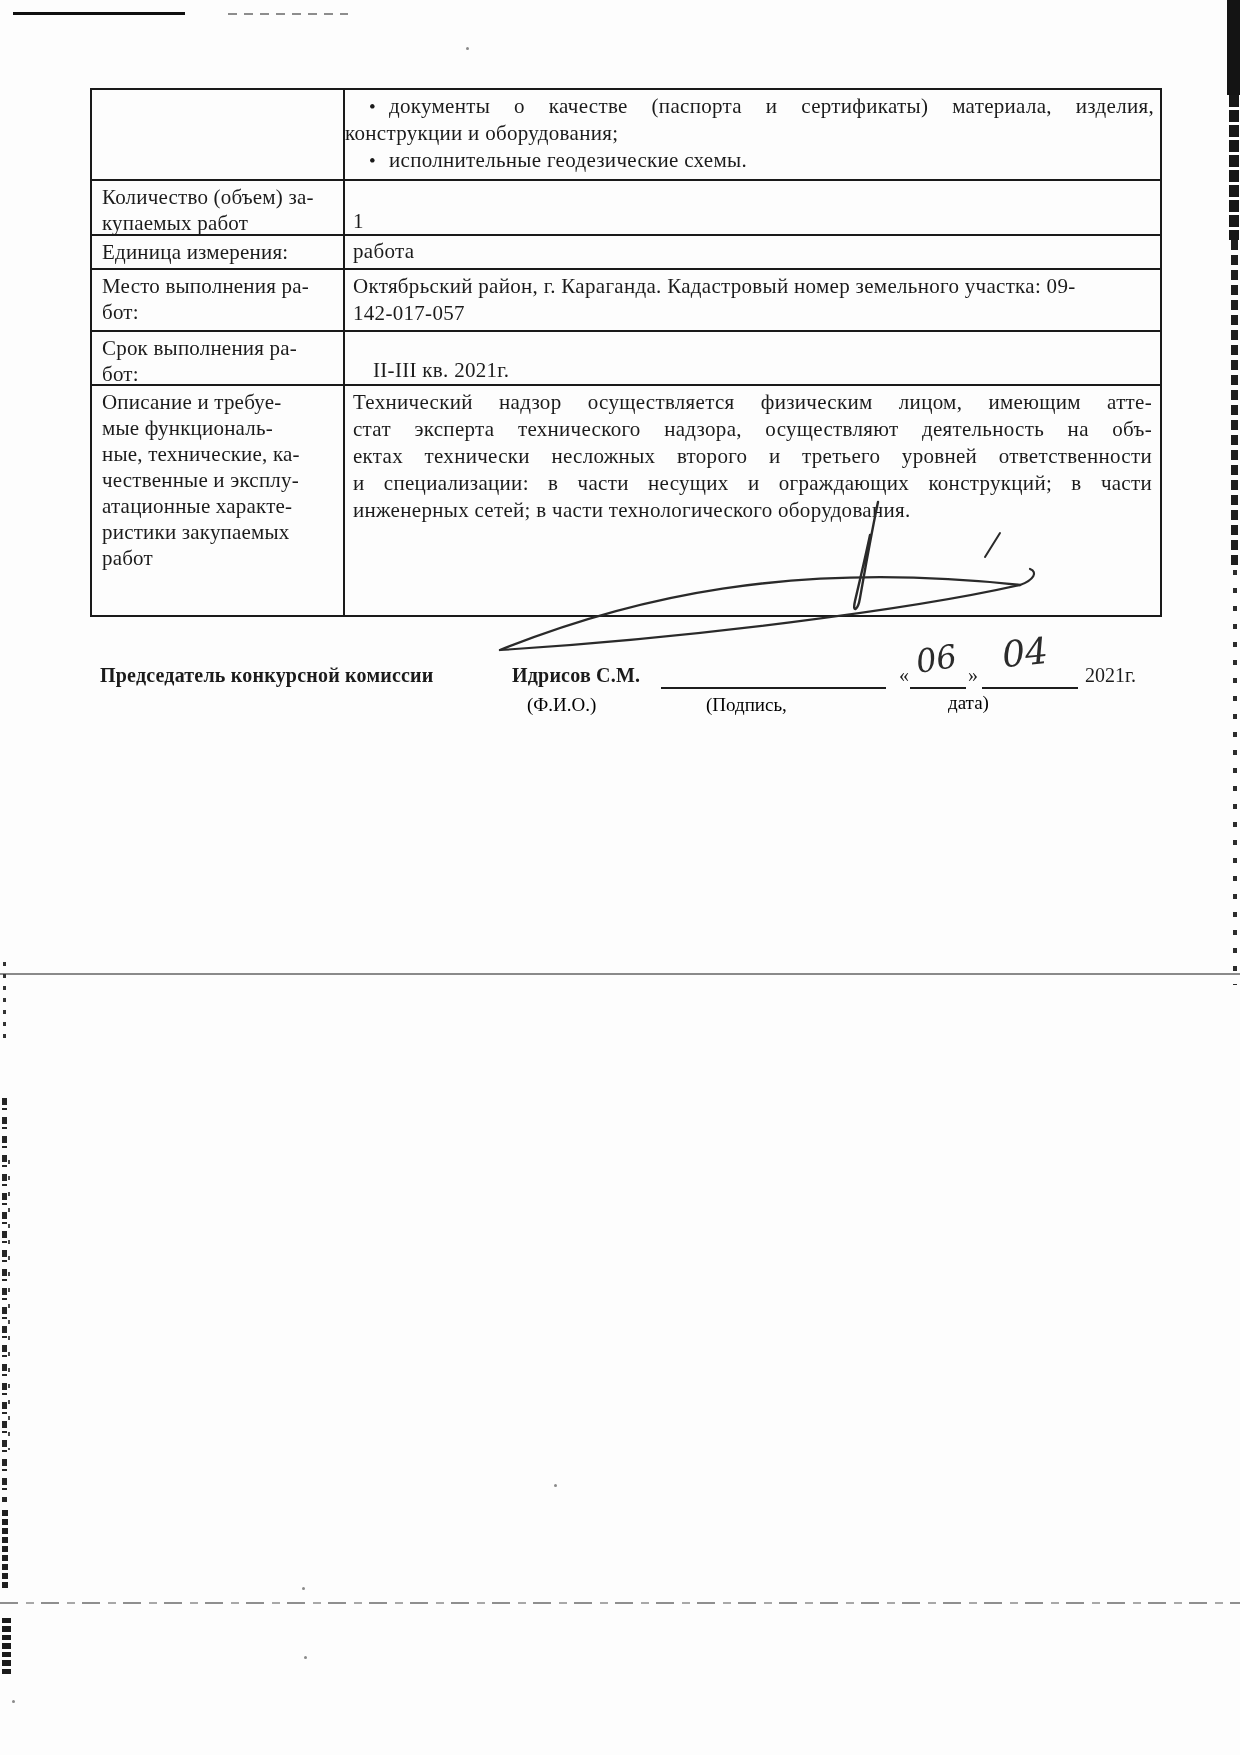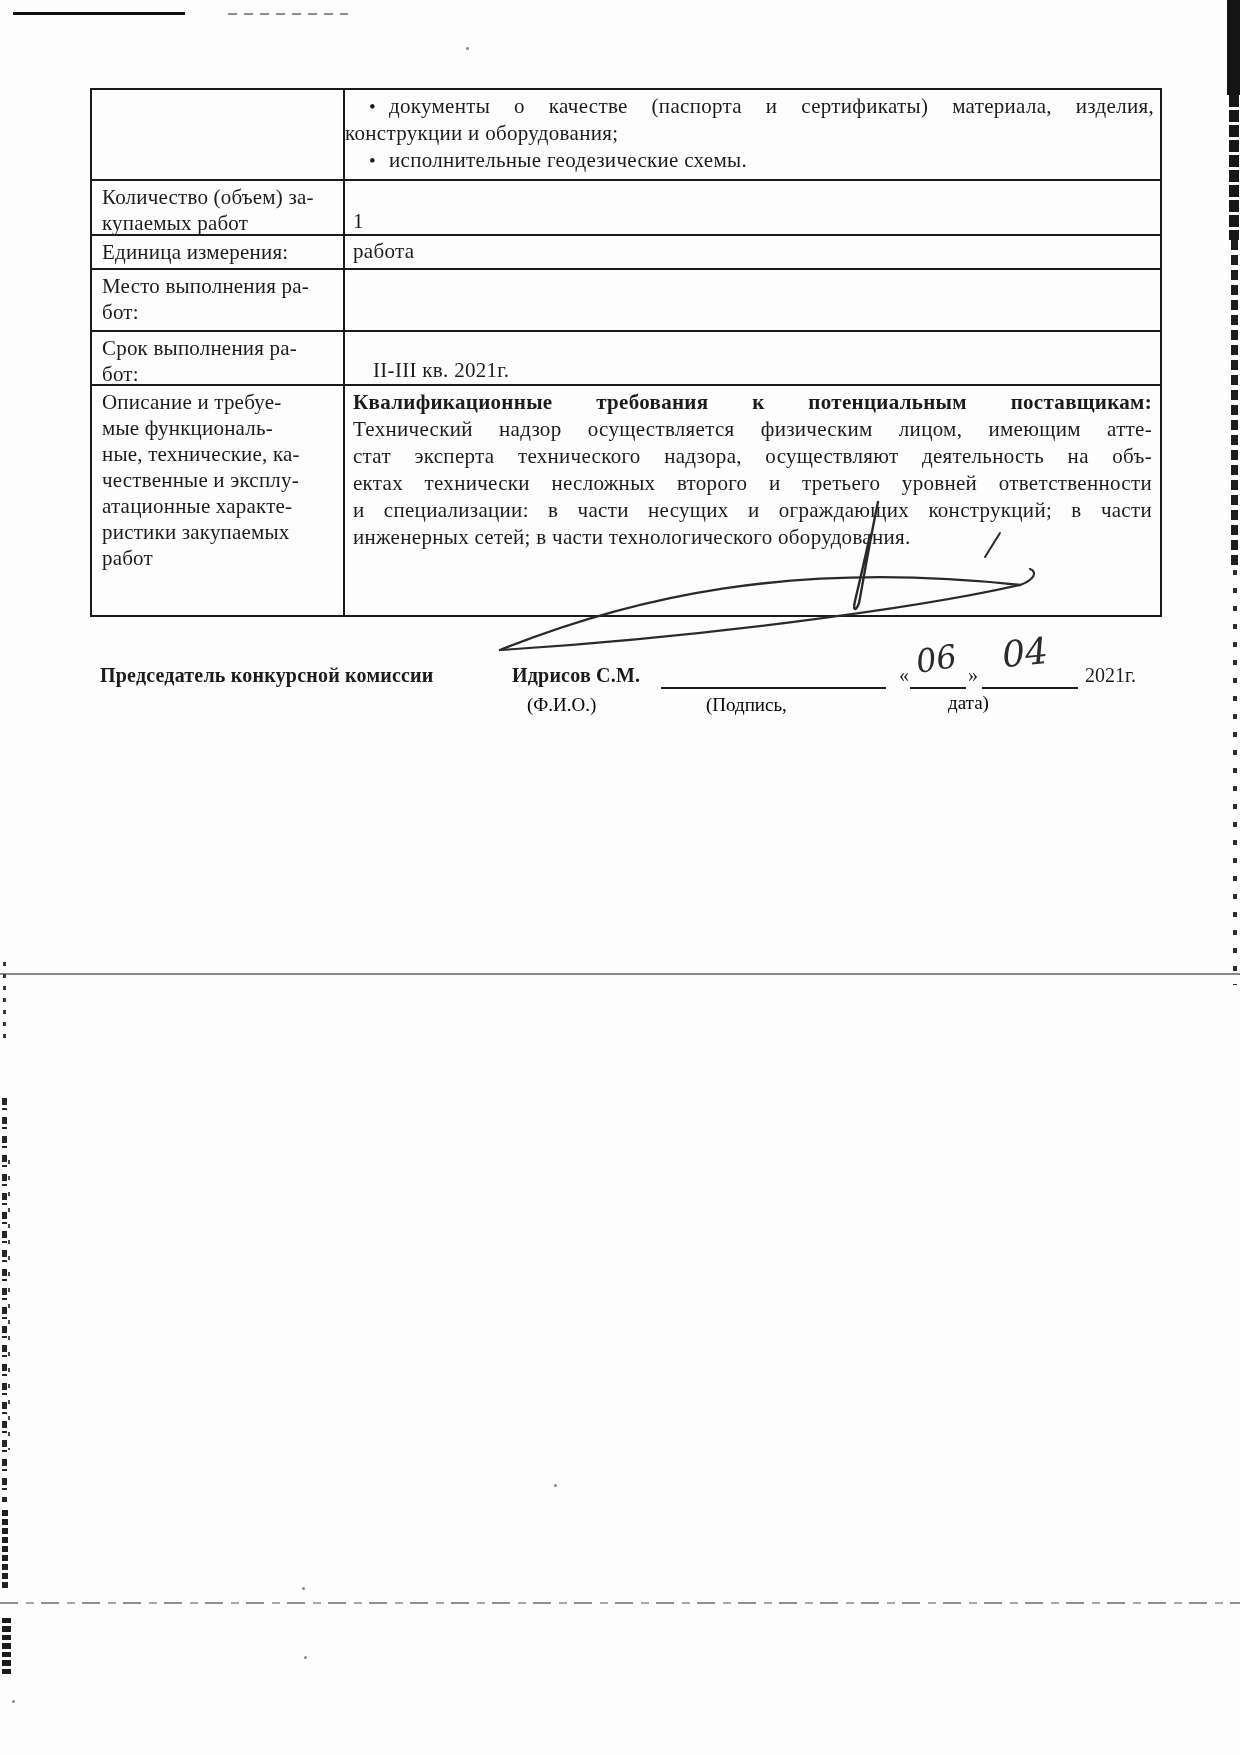--- a/index.html
+++ b/index.html
@@ -118,20 +118,24 @@
     <div class="t-row r3">
       <div class="cell-l">Единица измерения:</div>
       <div class="cell-r v-unit">работа</div>
     </div>
 
     <div class="t-row r4">
       <div class="cell-l">
           <div class="tline">Место выполнения ра-</div>
           <div class="tline">бот:</div>
         </div>
+      <div class="cell-r v-place">
+          <div class="tline">Октябрьский район, г. Караганда. Кадастровый номер земельного участка:  09-</div>
+          <div class="tline">142-017-057</div>
+        </div>
     </div>
 
     <div class="t-row r5">
       <div class="cell-l">
           <div class="tline">Срок выполнения ра-</div>
           <div class="tline">бот:</div>
         </div>
       <div class="cell-r v-term">II-III кв. 2021г.</div>
     </div>
 
@@ -139,21 +143,20 @@
       <div class="cell-l">
           <div class="tline">Описание и требуе-</div>
           <div class="tline">мые функциональ-</div>
           <div class="tline">ные, технические, ка-</div>
           <div class="tline">чественные и эксплу-</div>
           <div class="tline">атационные характе-</div>
           <div class="tline">ристики закупаемых</div>
           <div class="tline">работ</div>
         </div>
       <div class="cell-r v-desc">
-        <div class="h stretch">Квалификационные требования к потенциальным поставщикам:</div>
         <div class="just">
             <div class="tline">Технический надзор осуществляется физическим лицом, имеющим атте-</div>
             <div class="tline">стат эксперта технического надзора, осуществляют деятельность на объ-</div>
             <div class="tline">ектах технически несложных второго и третьего уровней ответственности</div>
             <div class="tline">и специализации: в части несущих и ограждающих конструкций; в части</div>
             <div class="tline">инженерных сетей; в части технологического оборудования.</div>
           </div>
       </div>
     </div>
 

